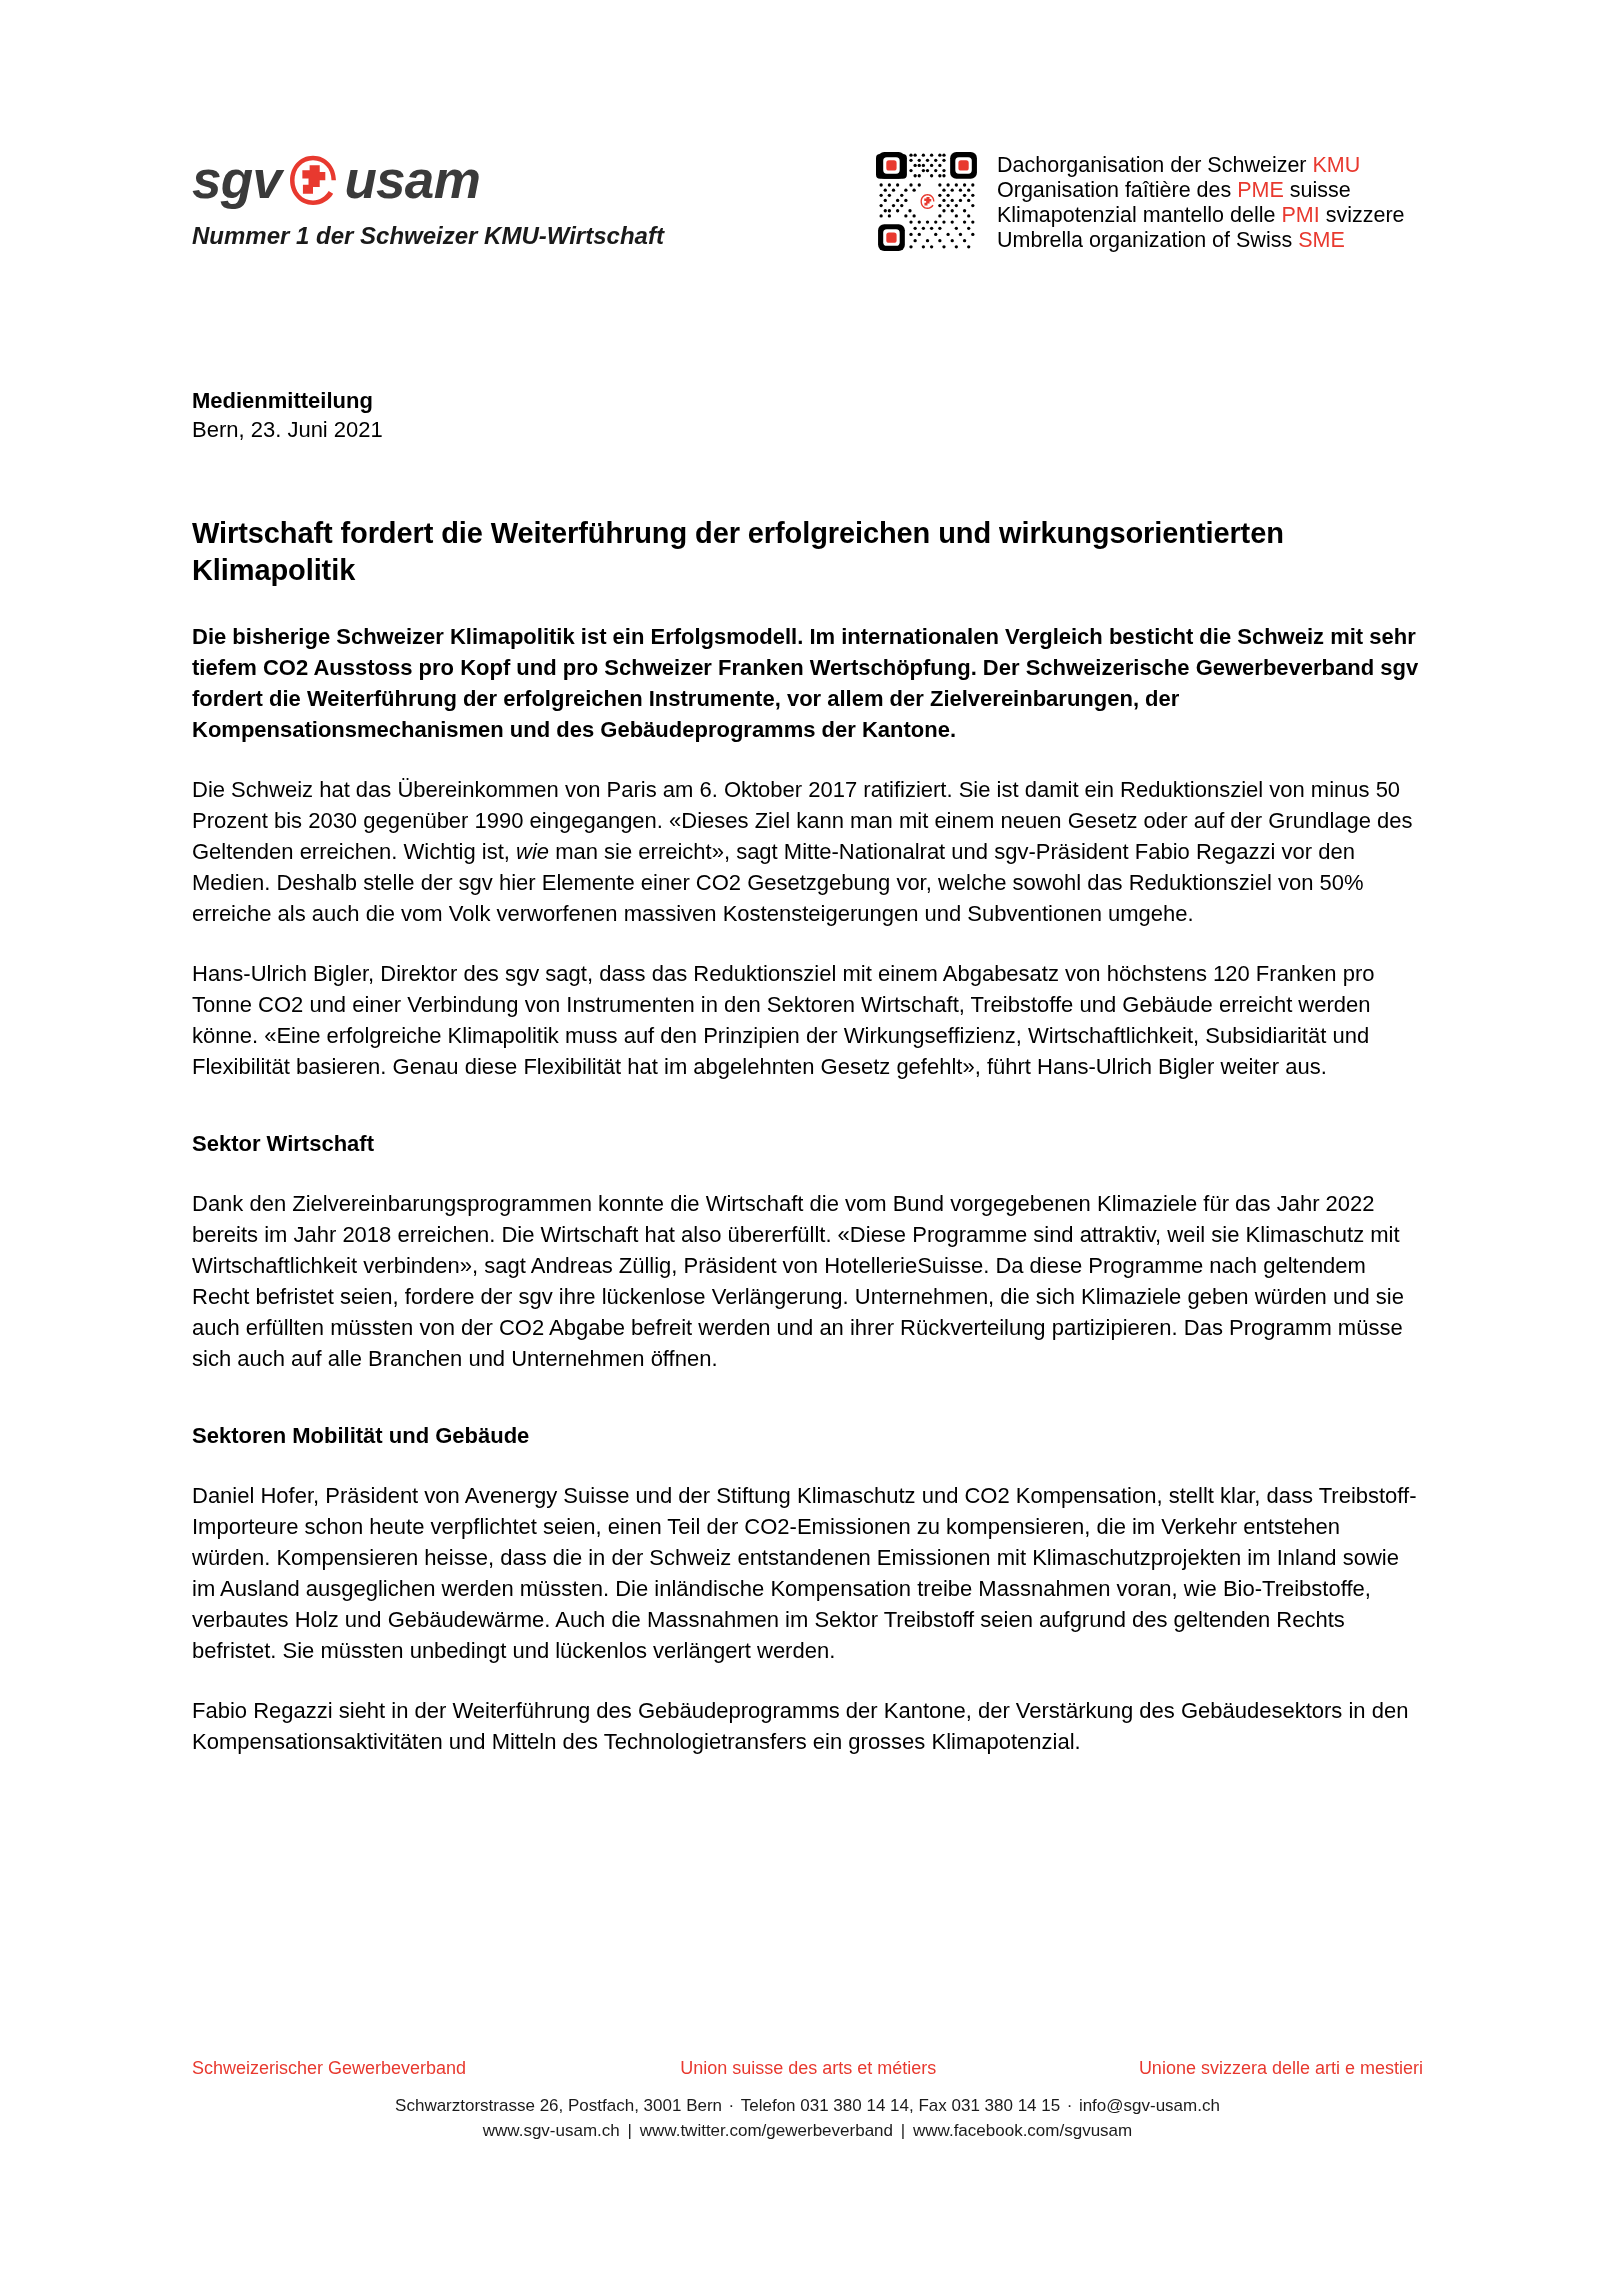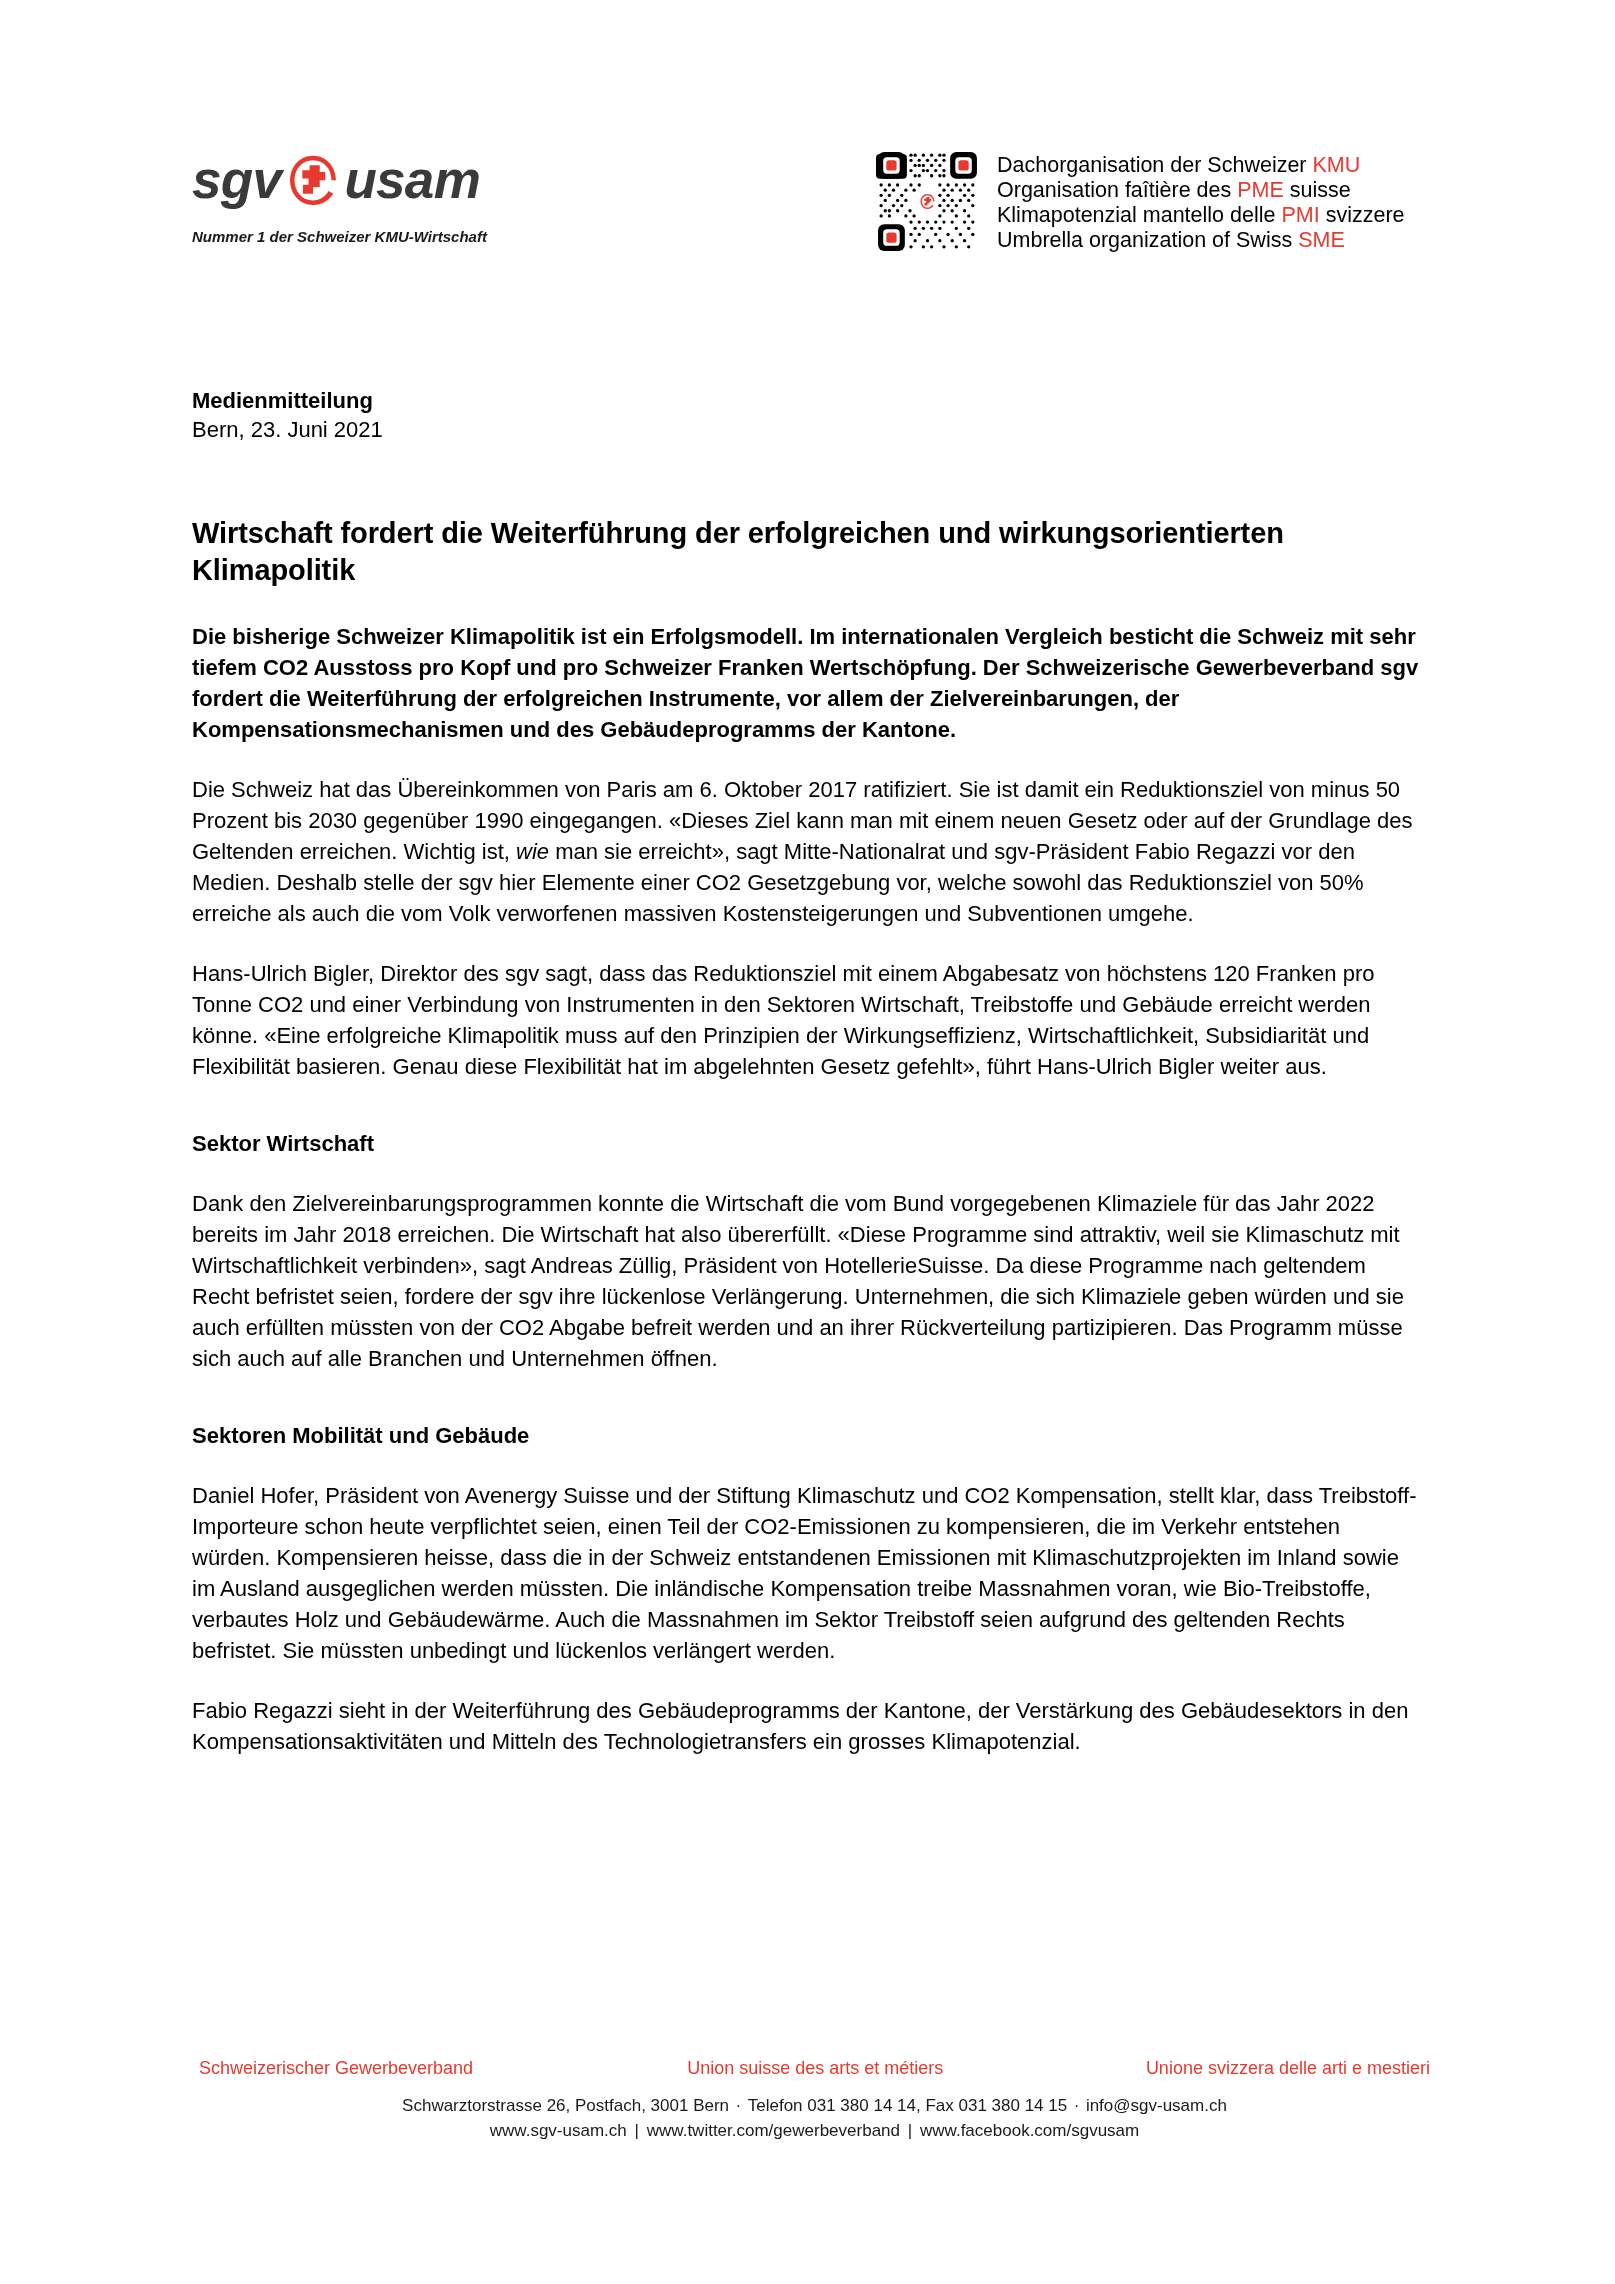--- a/index.html
+++ b/index.html
@@ -57,24 +57,24 @@
     position: relative;
     width: 56px;
     height: 56px;
     flex: 0 0 auto;
     margin: 0 1.3px;
     transform: translateY(1.3px);
   }
   .logo-mark svg { display: block; width: 100%; height: 100%; }
 
   .logo-tagline {
-    margin-top: 19px;
+    margin-top: 13px;
     font-style: italic;
     font-weight: bold;
-    font-size: 15px;
+    font-size: 24px;
     color: #1a1a1a;
     letter-spacing: 0px;
     white-space: nowrap;
   }
 
   
   .org-block {
     position: absolute;
     left: 684px;
     top: 1.3px;
@@ -150,21 +150,21 @@
 
   h2.section + p.body-text {
     margin-top: 29px;
   }
 
   .it { font-style: italic; }
 
   
   .footer {
     position: absolute;
-    left: 199px;
+    left: 192px;
     top: 2057px;
     width: 1231px;
   }
 
   .footer-names {
     display: flex;
     justify-content: space-between;
     align-items: baseline;
     color: #e8392f;
     font-size: 18px;

